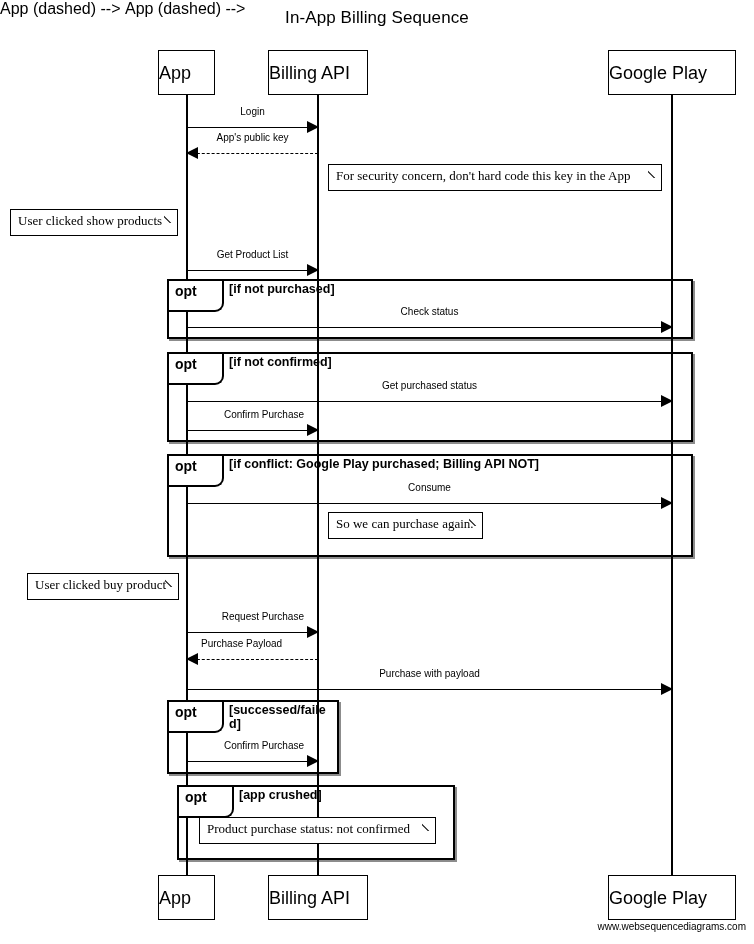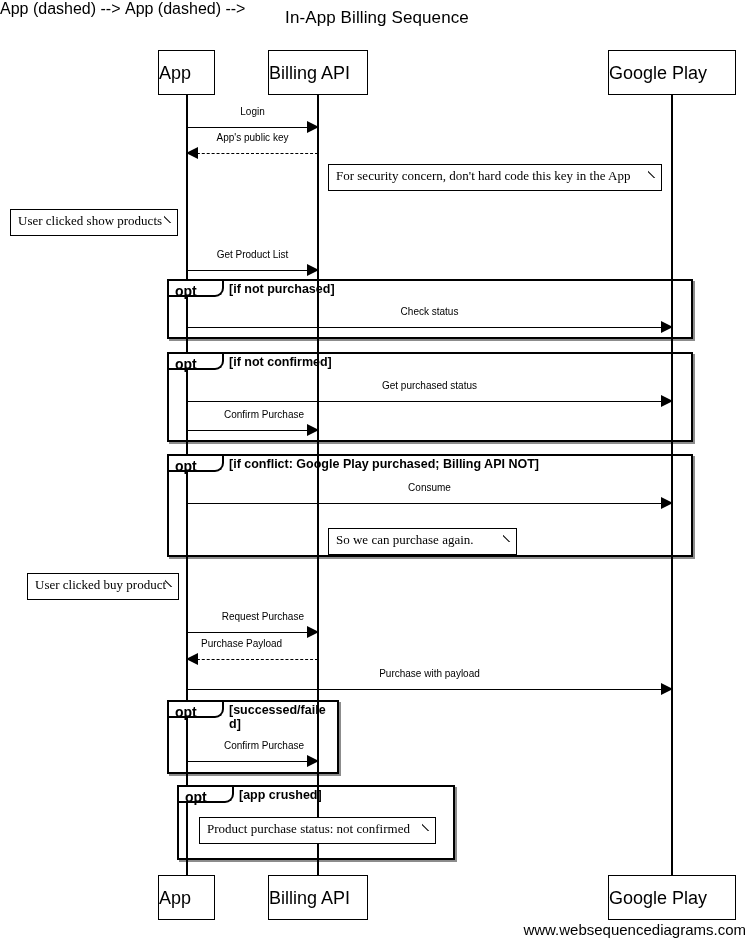--- a/index.html
+++ b/index.html
@@ -150,21 +150,21 @@
     border: 2px solid #000;
     background: transparent;
     box-shadow: 2px 2px 0 0 rgba(0,0,0,0.45);
     z-index: 3;
   }
   .frag-tag {
     position: absolute;
     left: 0;
     top: 0;
     box-sizing: border-box;
-    height: 16px;
+    height: 31px;
     border-right: 2px solid #000;
     border-bottom: 2px solid #000;
     background: #fff;
     font-size: 14px;
     font-weight: bold;
     line-height: 20px;
     padding-left: 6px;
     border-bottom-right-radius: 9px;
     z-index: 2;
   }
@@ -174,22 +174,22 @@
     font-size: 12.5px;
     font-weight: bold;
     line-height: 14px;
     z-index: 2;
   }
 
   
   .footer {
     position: absolute;
     right: 8px;
-    bottom: 6px;
-    font-size: 15px;
+    bottom: 12px;
+    font-size: 10px;
     color: #000;
   }
 </style>
 </head>
 <body>
 
 <div id="canvas">
 
   
   <div class="diagram-title">In-App Billing Sequence</div>
@@ -299,21 +299,21 @@
   </div>
 
   
   <div class="msg to-right" style="left:187px; top:503px; width:485px;">
     <div class="line"></div>
     <div class="head"></div>
     <div class="label center">Consume</div>
   </div>
 
   
-  <div class="note" style="left:328px; top:528px; width:189px; height:27px;">
+  <div class="note" style="left:328px; top:512px; width:155px; height:27px;">
     <span class="note-text">So we can purchase again.</span>
     <span class="fold-diag"></span>
   </div>
 
   
   <div class="note" style="left:27px; top:573px; width:152px; height:27px;">
     <span class="note-text">User clicked buy product</span>
     <span class="fold-diag"></span>
   </div>
 

